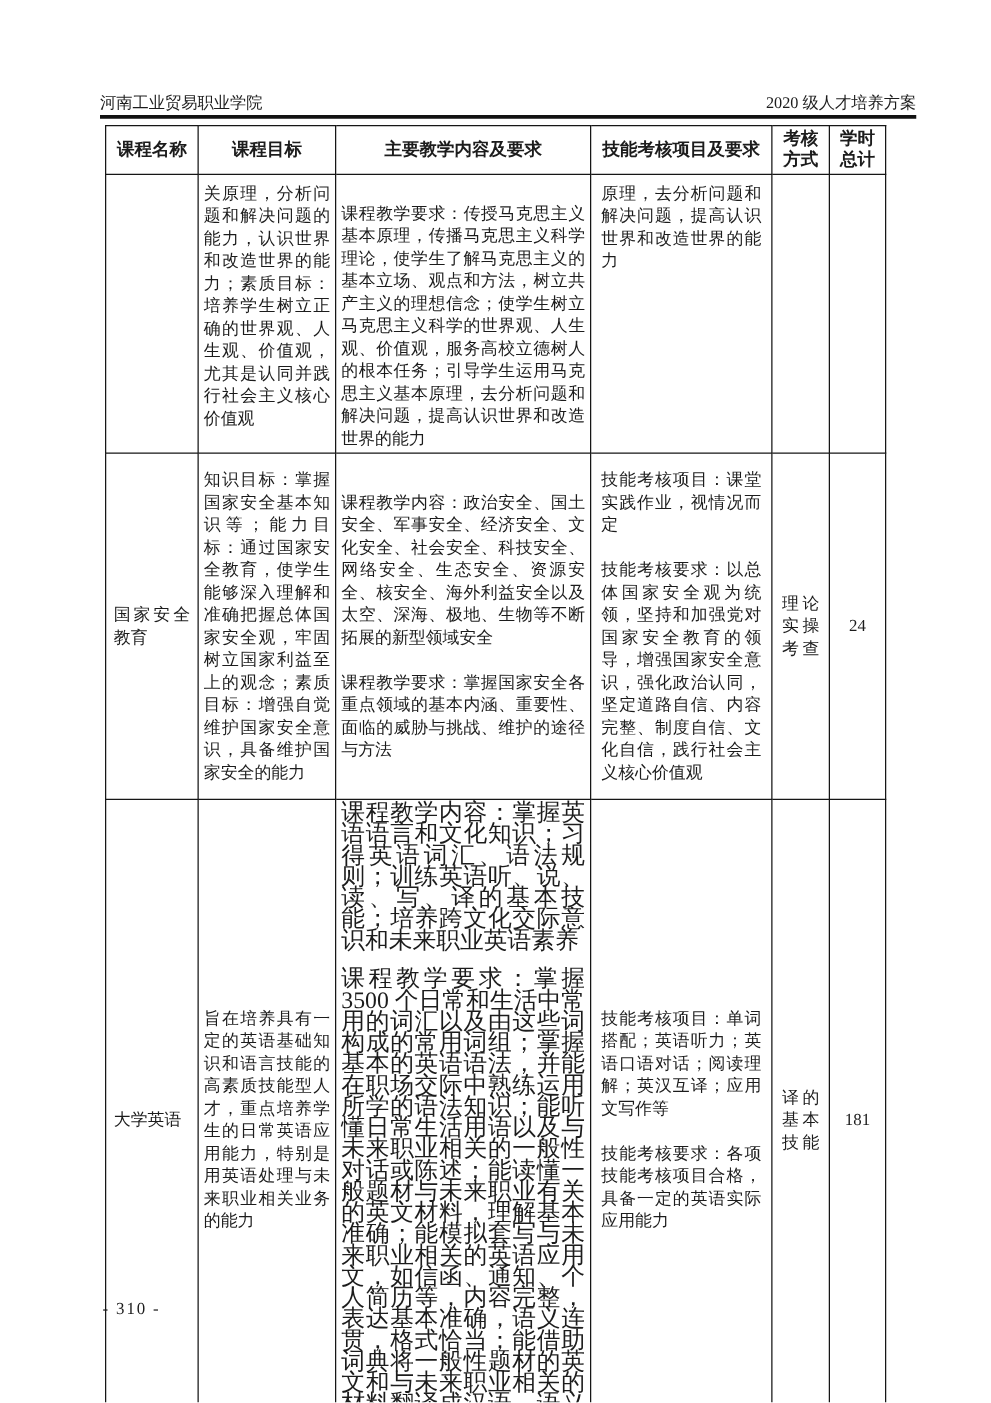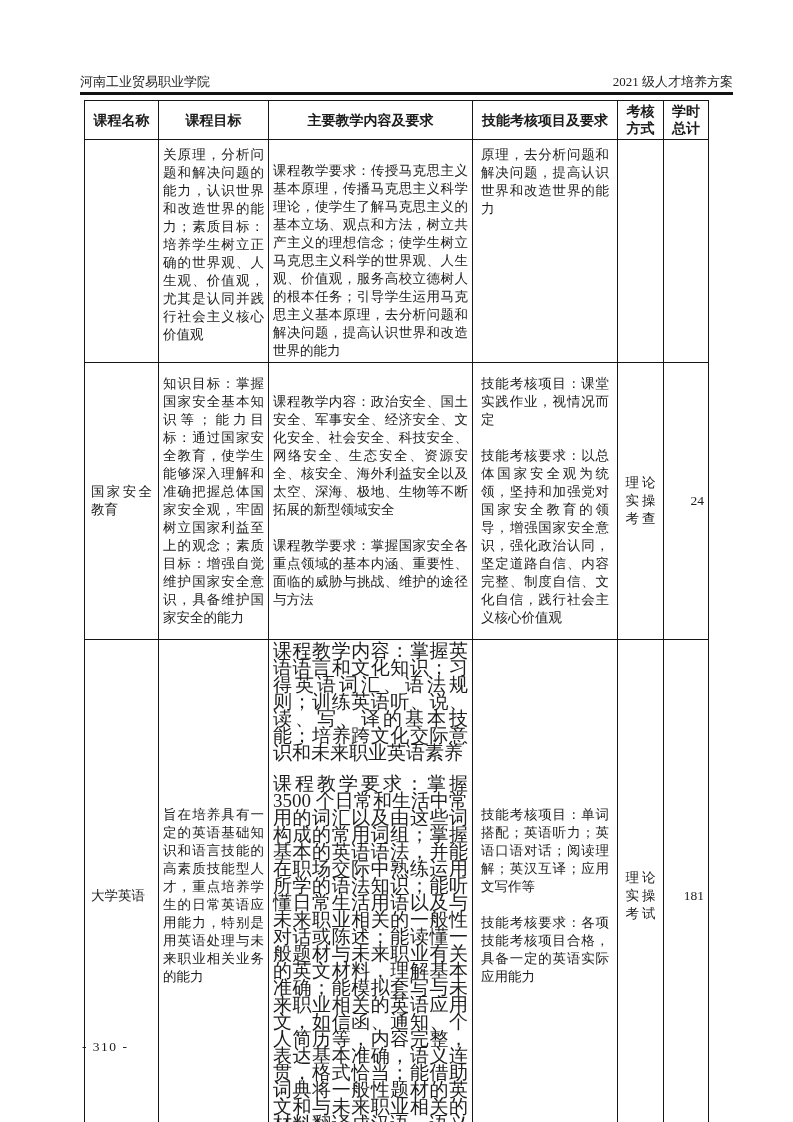--- a/index.html
+++ b/index.html
@@ -39,34 +39,34 @@
   td.c1 { text-align:justify; padding-left:6px; padding-right:6px; }
   td.c4 { padding-left:8px; padding-right:8px; }
   td p { margin:0; text-align:justify; }
   td p + p { margin-top:18px; }
   tr.row-3 td.c3 { line-height:17px; font-size:19px; }
   tr.row-3 td.c3 p + p { margin-top:14px; }
   .method-text {
     display:block; width:30px; margin:15px auto;
     text-align:justify; text-align-last:justify;
   }
-  td.c6 { text-align:right; }
+  td.c6 { text-align:center; }
   .page-footer {
     position:absolute; left:82px; top:1039px;
     font-size:13.5px; letter-spacing:1.5px;
   }
 </style>
 </head>
 <body>
 
 <div class="page">
 
   <div class="page-header">
     <span>河南工业贸易职业学院</span>
-    <span>2021 级人才培养方案</span>
+    <span>2020 级人才培养方案</span>
   </div>
   <div class="header-rule"></div>
 
   <table class="curriculum">
     <colgroup>
       <col style="width:74px">
         <col style="width:110px">
         <col style="width:204px">
       <col style="width:145px">
         <col style="width:46px">
@@ -124,21 +124,21 @@
         </td>
         <td class="c3">
           <p>课程教学内容：掌握英语语言和文化知识；习得英语词汇、语法规则；训练英语听、说、读、写、译的基本技能；培养跨文化交际意识和未来职业英语素养</p>
           <p>课程教学要求：掌握 3500 个日常和生活中常用的词汇以及由这些词构成的常用词组；掌握基本的英语语法，并能在职场交际中熟练运用所学的语法知识；能听懂日常生活用语以及与未来职业相关的一般性对话或陈述；能读懂一般题材与未来职业有关的英文材料，理解基本准确；能模拟套写与未来职业相关的英语应用文，如信函、通知、个人简历等，内容完整，表达基本准确，语义连贯，格式恰当；能借助词典将一般性题材的英文和与未来职业相关的材料翻译成汉语，语义基本准确并通顺</p>
         </td>
         <td class="c4">
           <p>技能考核项目：单词搭配；英语听力；英语口语对话；阅读理解；英汉互译；应用文写作等</p>
           <p>技能考核要求：各项技能考核项目合格，具备一定的英语实际应用能力</p>
         </td>
         <td class="c5">
-          <span class="method-text">理论实操考试</span>
+          <span class="method-text">译的基本技能</span>
         </td>
         <td class="c6">181</td>
       </tr>
     </tbody>
   </table>
 
   <div class="page-footer">- 310 -</div>
 </div>
 
 </body></html>

